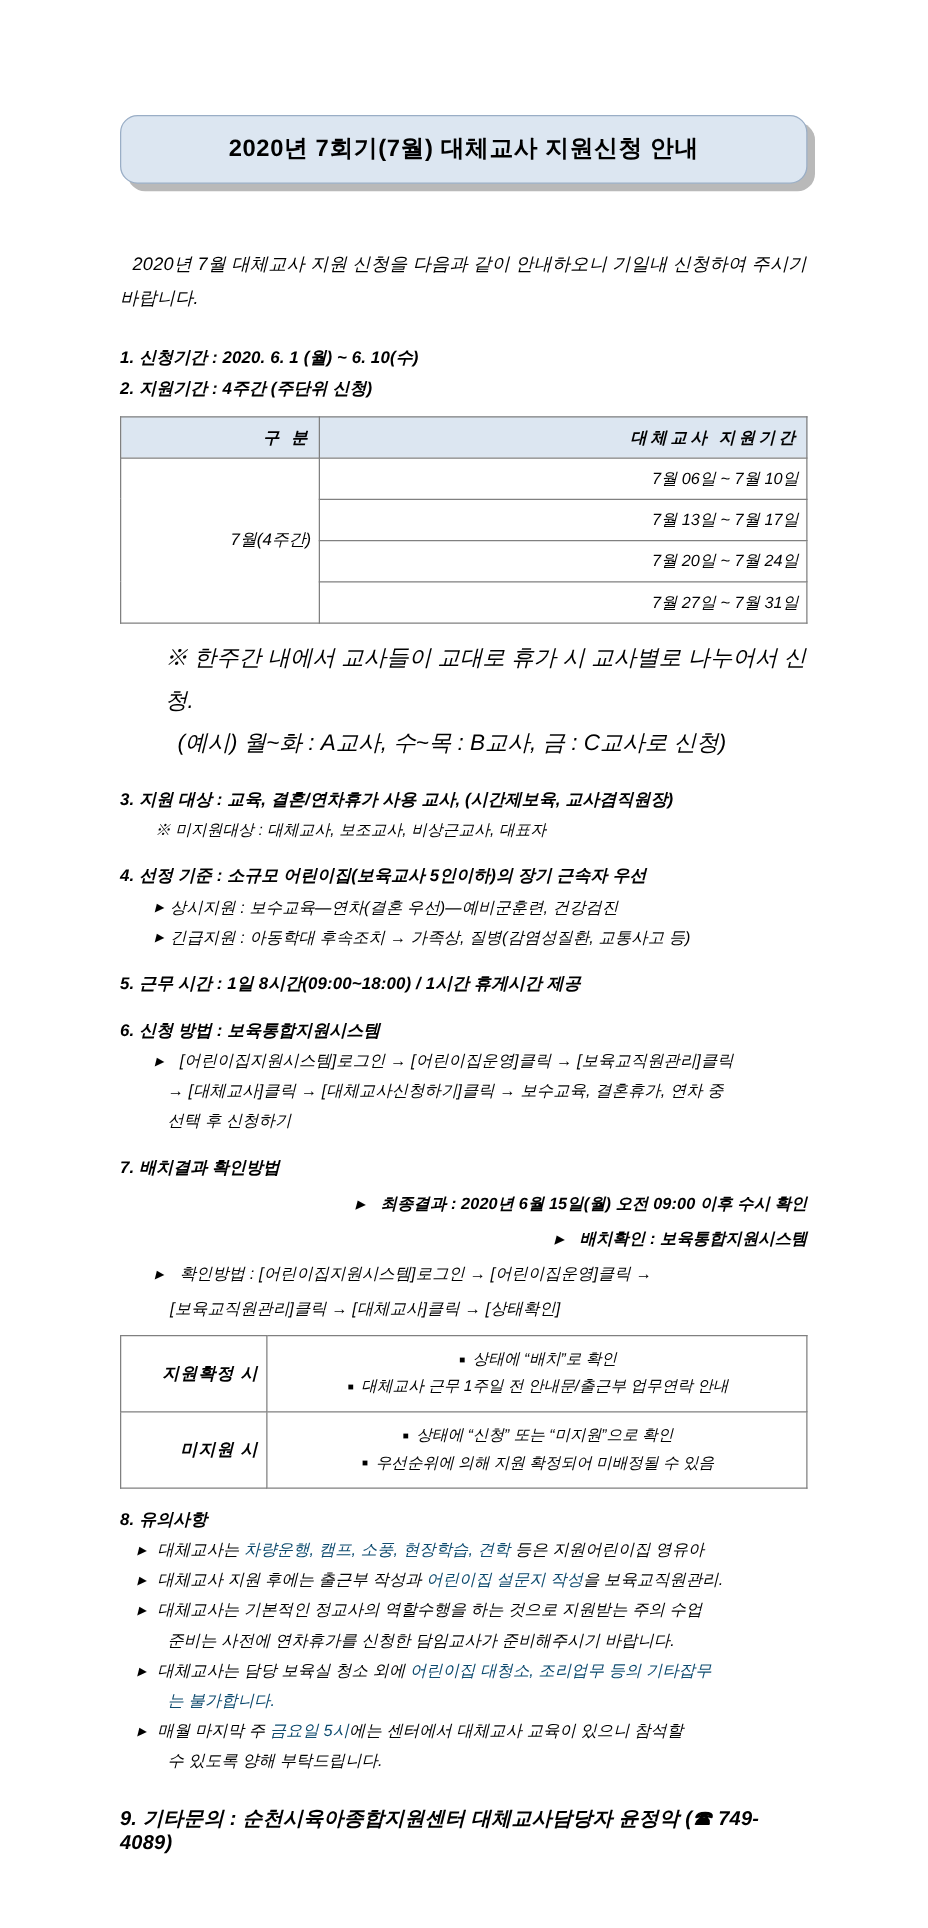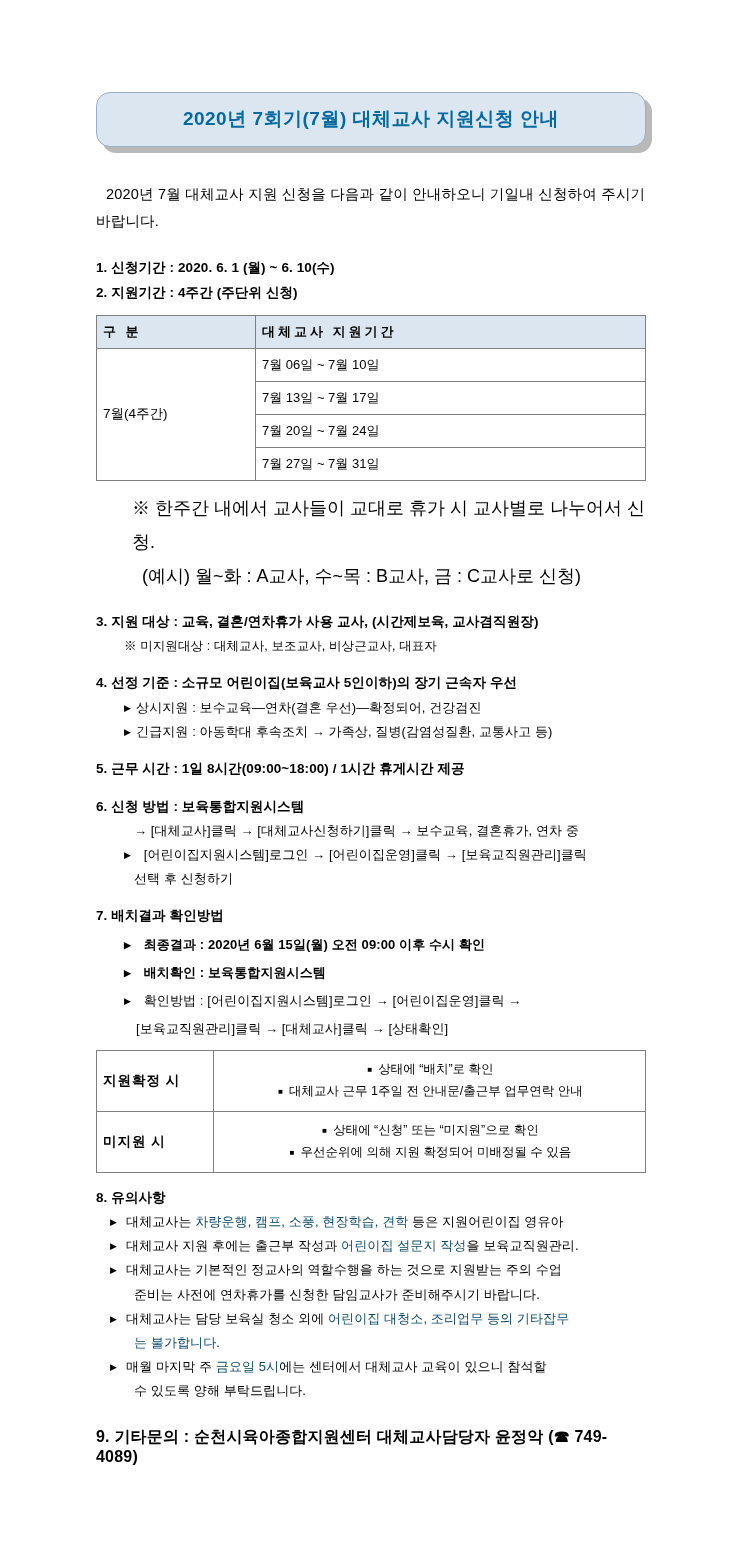--- a/index.html
+++ b/index.html
@@ -49,27 +49,28 @@
     background: #dce6f1;
     border: 1px solid #9aaec6;
     border-radius: 14px;
     text-align: center;
     padding: 13px 10px 14px 10px;
   }
   .title-box .t {
     font-size: 19px;
     font-weight: bold;
     letter-spacing: 0.5px;
-    color: #0369a1;
+    color: #000000;
   }
 
   
   .body {
     padding: 0 96px 40px 96px;
-    margin-top: 34px;
+    margin-top: 52px;
+    font-style: italic;
   }
   .intro {
     font-size: 14.5px;
     line-height: 1.85;
     text-indent: 10px;
     letter-spacing: 0.2px;
     margin-bottom: 20px;
   }
   .sec {
     margin-top: 12px;
@@ -94,21 +95,21 @@
   
   table.tbl {
     border-collapse: collapse;
     width: 100%;
     margin: 9px 0 10px 0;
   }
   table.tbl td, table.tbl th {
     border: 1px solid #808080;
     padding: 7px 6px;
     font-size: 13px;
-    text-align: left;
+    text-align: right;
     vertical-align: middle;
   }
   table.tbl th {
     background: #dce6f1;
     font-weight: bold;
     letter-spacing: 3px;
   }
   .tbl-sched { margin-left: 6px; width: 516px; }
   .tbl-sched td.lbl { width: 146px; font-size: 13.5px; }
 
@@ -138,21 +139,21 @@
     font-size: 18px;
     line-height: 1.9;
   }
   .arrow::before {
     content: "▶";
     font-size: 9px;
     vertical-align: 1px;
     margin-right: 5px;
   }
   .red { color: #0c4a6e; }
-  .bold { font-weight: bold; }
+  .bold { font-weight: bold; text-align: right; }
   .last {
     margin-top: 24px;
     font-size: 16px;
     font-weight: bold;
     letter-spacing: 0.2px;
   }
   .hang {
     padding-left: 30px;
     text-indent: -16px;
   }
@@ -206,38 +207,38 @@
     </div>
 
     <div class="sec">
       <div class="sec-head">3. 지원 대상 : 교육, 결혼/연차휴가 사용 교사, (시간제보육, 교사겸직원장)</div>
       <div class="line indent2 small">※ 미지원대상 : 대체교사, 보조교사, 비상근교사, 대표자</div>
     </div>
 
     <div class="sec">
       <div class="sec-head">4. 선정 기준 : 소규모 어린이집(보육교사 5인이하)의 장기 근속자 우선</div>
       <div class="line indent2">
-        <span class="arrow"></span><span>상시지원 :  보수교육—연차(결혼 우선)—확정되어, 건강검진</span>
+        <span class="arrow"></span><span>상시지원 :  보수교육—연차(결혼 우선)—예비군훈련, 건강검진</span>
       </div>
       <div class="line indent2">
         <span class="arrow"></span><span>긴급지원 :  아동학대 후속조치 → 가족상, 질병(감염성질환, 교통사고 등)</span>
       </div>
     </div>
 
     <div class="sec">
       <div class="sec-head">5. 근무 시간 : 1일 8시간(09:00~18:00)  /  1시간 휴게시간 제공</div>
     </div>
 
     <div class="sec">
       <div class="sec-head">6. 신청 방법 : 보육통합지원시스템</div>
+      <div class="line indent2">
+        <span class="arrow"></span>
+        <span style="margin-left:4px">[어린이집지원시스템]로그인 → [어린이집운영]클릭 → [보육교직원관리]클릭</span>
+      </div>
       <div class="line indent3">→ [대체교사]클릭 → [대체교사신청하기]클릭 → 보수교육, 결혼휴가, 연차 중</div>
-      <div class="line indent2">
-        <span class="arrow"></span>
-        <span style="margin-left:4px">[어린이집지원시스템]로그인 → [어린이집운영]클릭 → [보육교직원관리]클릭</span>
-      </div>
       <div class="line indent3">선택 후 신청하기</div>
     </div>
 
     <div class="sec">
       <div class="sec-head">7. 배치결과 확인방법</div>
       <div class="sp4"></div>
       <div class="line indent2 bold">
         <span class="arrow"></span>
         <span style="margin-left:4px">최종결과 : 2020년 6월 15일(월) 오전 09:00 이후 수시 확인</span>
       </div>

